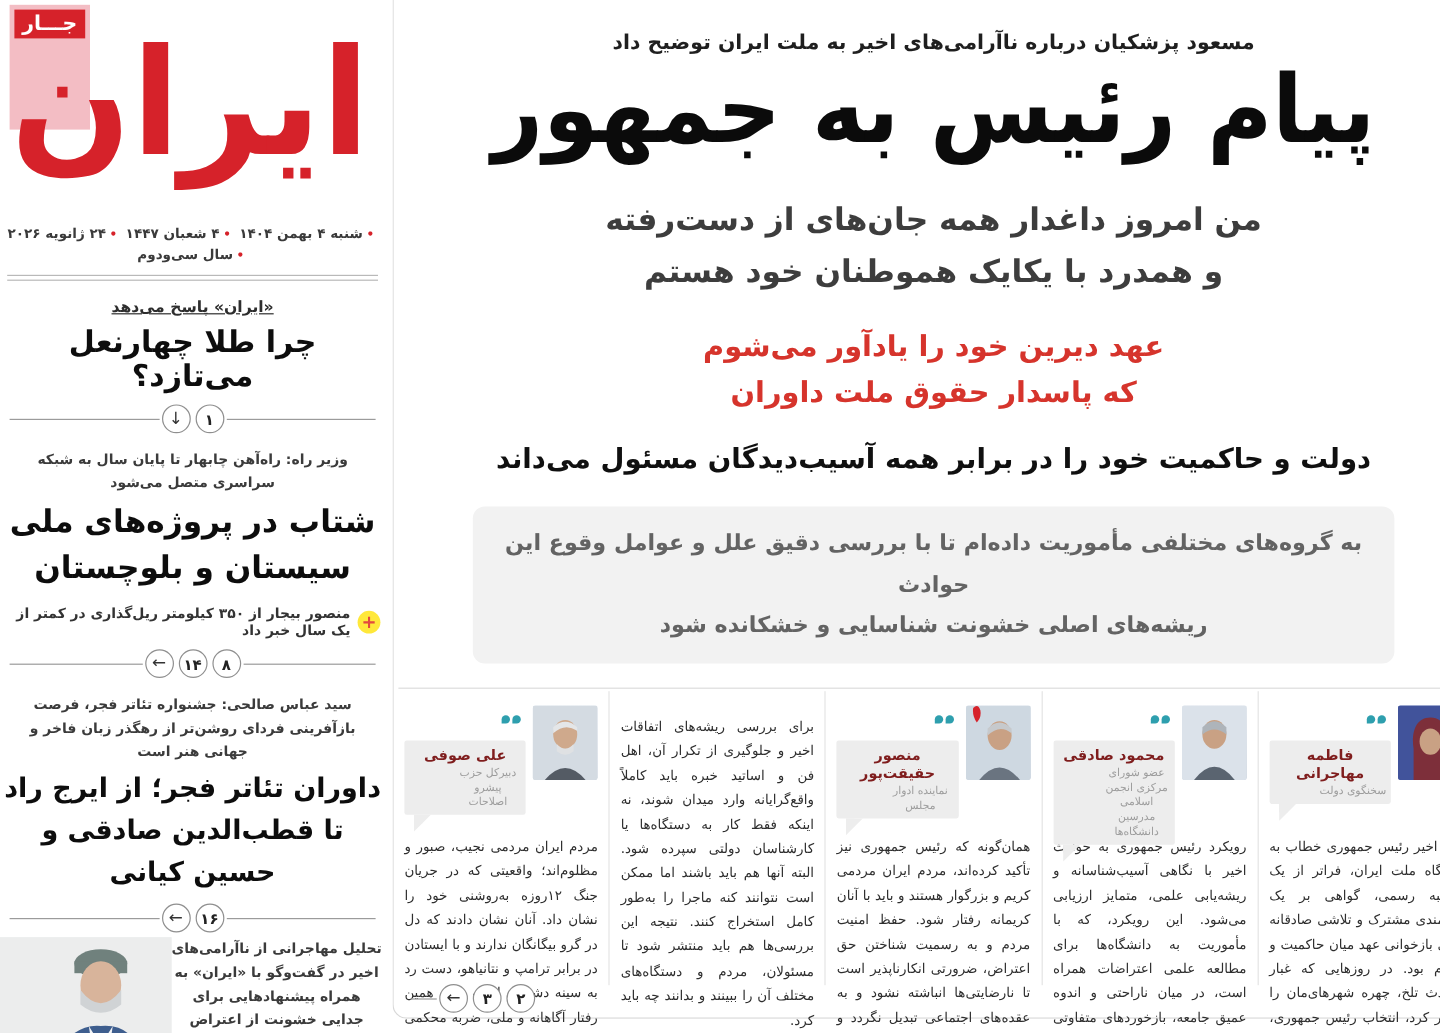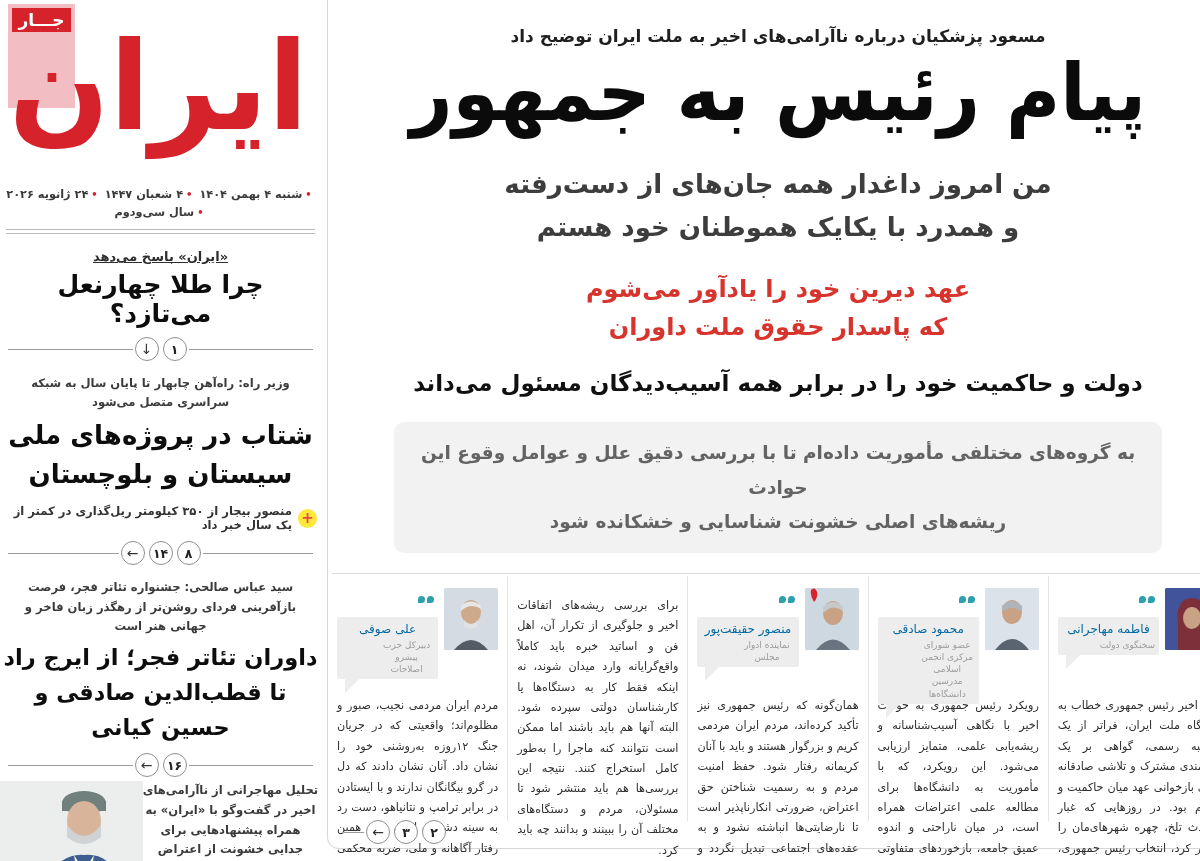--- a/index.html
+++ b/index.html
@@ -40,21 +40,21 @@
   .qicon{position:absolute;top:12px;right:64px;display:flex;gap:2px;}
   .qicon i{display:block;width:7px;height:7px;border-radius:50% 50% 50% 0;background:#2e9fae;}
   .name-box{
     position:absolute;top:33px;right:60px;left:0;background:#ededed;border-radius:2px;
     padding:5px 3px 4px;text-align:center;
   }
   .name-box .tail{
     position:absolute;top:100%;left:8px;width:0;height:0;
     border:7px solid transparent;border-top-color:#ededed;border-left-color:#ededed;
   }
-  .card-name{font-size:12px;font-weight:normal;color:#0369a1;line-height:1.25;}
+  .card-name{font-size:12px;font-weight:bold;color:#7f1d1d;line-height:1.25;}
   .card-role{font-size:9px;color:#9c9c9c;line-height:1.35;margin-top:2px;margin-left:38px;}
   .card-text{
     margin-top:12px;font-size:11.2px;color:#2e2e2e;line-height:1.82;
     text-align:justify;text-justify:inter-word;
   }
   .card-pages{position:absolute;bottom:4px;left:14px;display:flex;align-items:center;}
   .card-pages .stub{width:22px;border-top:1px solid #9b9b9b;order:3;}
   
   .pg{
     width:24px;height:24px;border:1.5px solid #8f8f8f;border-radius:50%;background:#fff;

